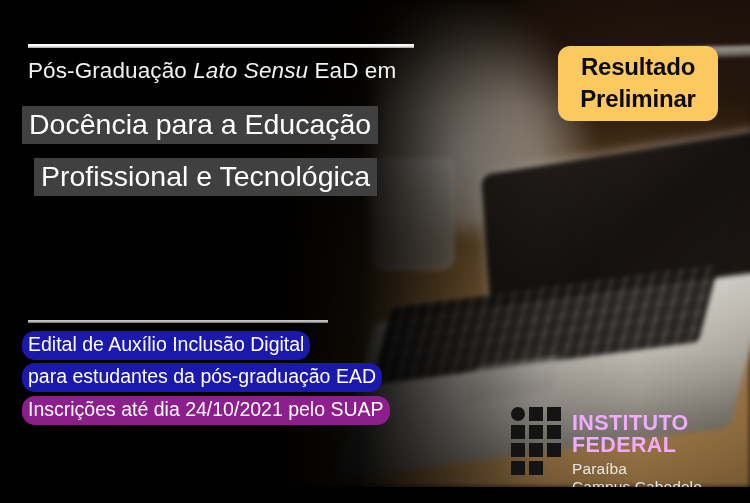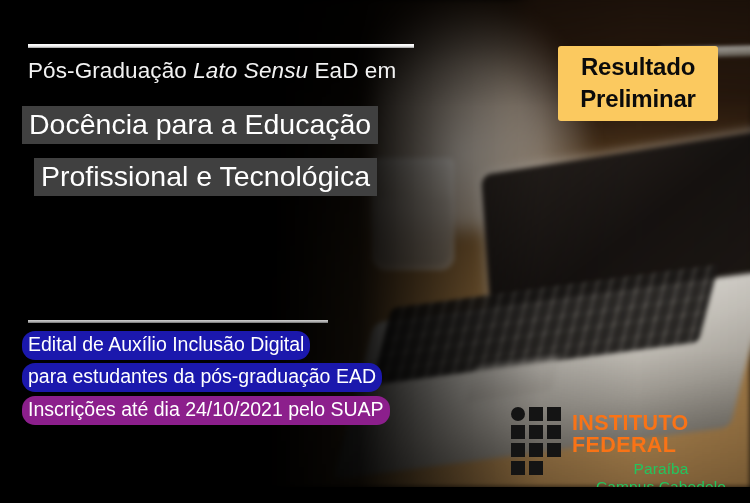--- a/index.html
+++ b/index.html
@@ -211,21 +211,21 @@
   .sub-1 { top: 331px; background: #1b18ad; }
   .sub-2 { top: 363px; background: #1b18ad; }
   .sub-3 { top: 396px; background: #8c1f8c; }
 
   
   .badge {
     position: absolute;
     left: 558px; top: 46px;
     width: 160px; height: 75px;
     background: #fbc95f;
-    border-radius: 3px;
+    border-radius: 12px;
     display: flex;
     flex-direction: column;
     align-items: center;
     justify-content: center;
     gap: 5px;
   }
   .badge span {
     color: #0b0b0b;
     font-size: 24px;
     font-weight: bold;
@@ -247,33 +247,32 @@
     grid-auto-rows: 14px;
     gap: 4px;
     margin-top: 1px;
   }
   .logo-mark i { background: #141414; display: block; width: 14px; height: 14px; }
   .logo-mark i.round { border-radius: 50%; }
   .logo-mark i.blank { background: transparent; }
 
   .logo-text { padding-top: 7px; }
   .logo-text .l1 {
-    color: #f97316;
+    color: #f0abfc;
     font-size: 21.5px;
     font-weight: bold;
     letter-spacing: .4px;
     line-height: 1;
   }
   .logo-text .l2,
   .logo-text .l3 {
-    color: #22c55e;
+    color: #e5e5e5;
     font-size: 15.5px;
     line-height: 1.18;
     letter-spacing: .1px;
-    text-align: center;
   }
   .logo-text .l2 { margin-top: 4px; }
 </style>
 </head>
 <body>
 
 <div id="poster">
 
   <div class="photo">
     <div class="desk"></div>

